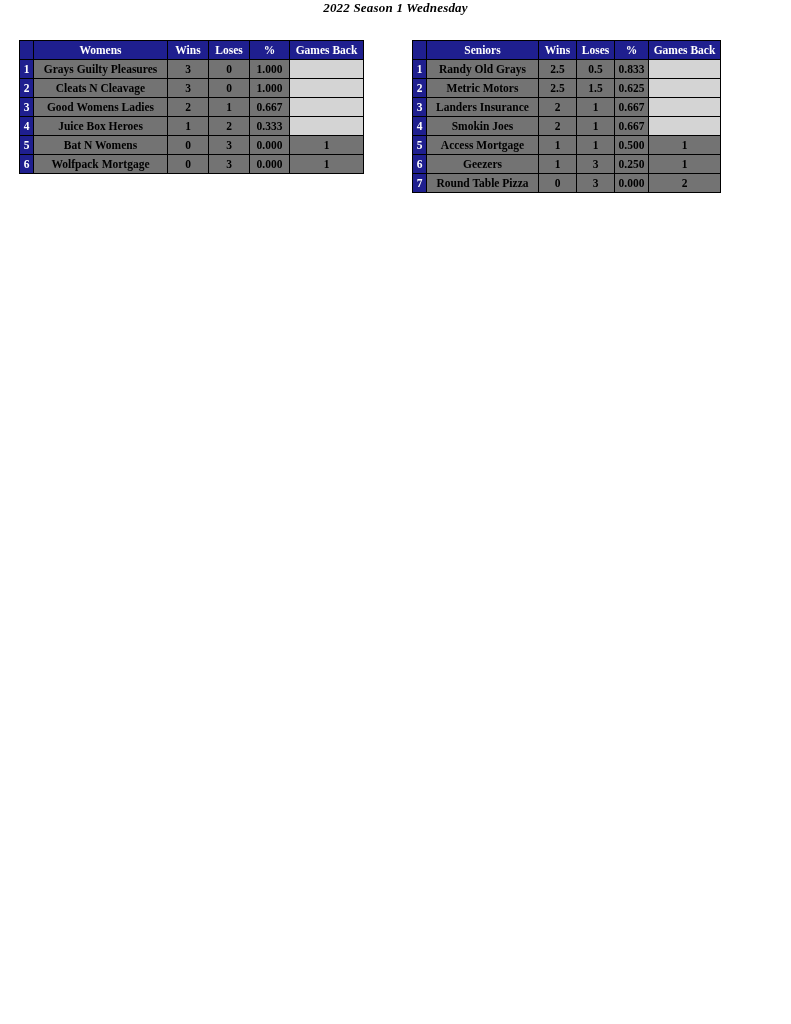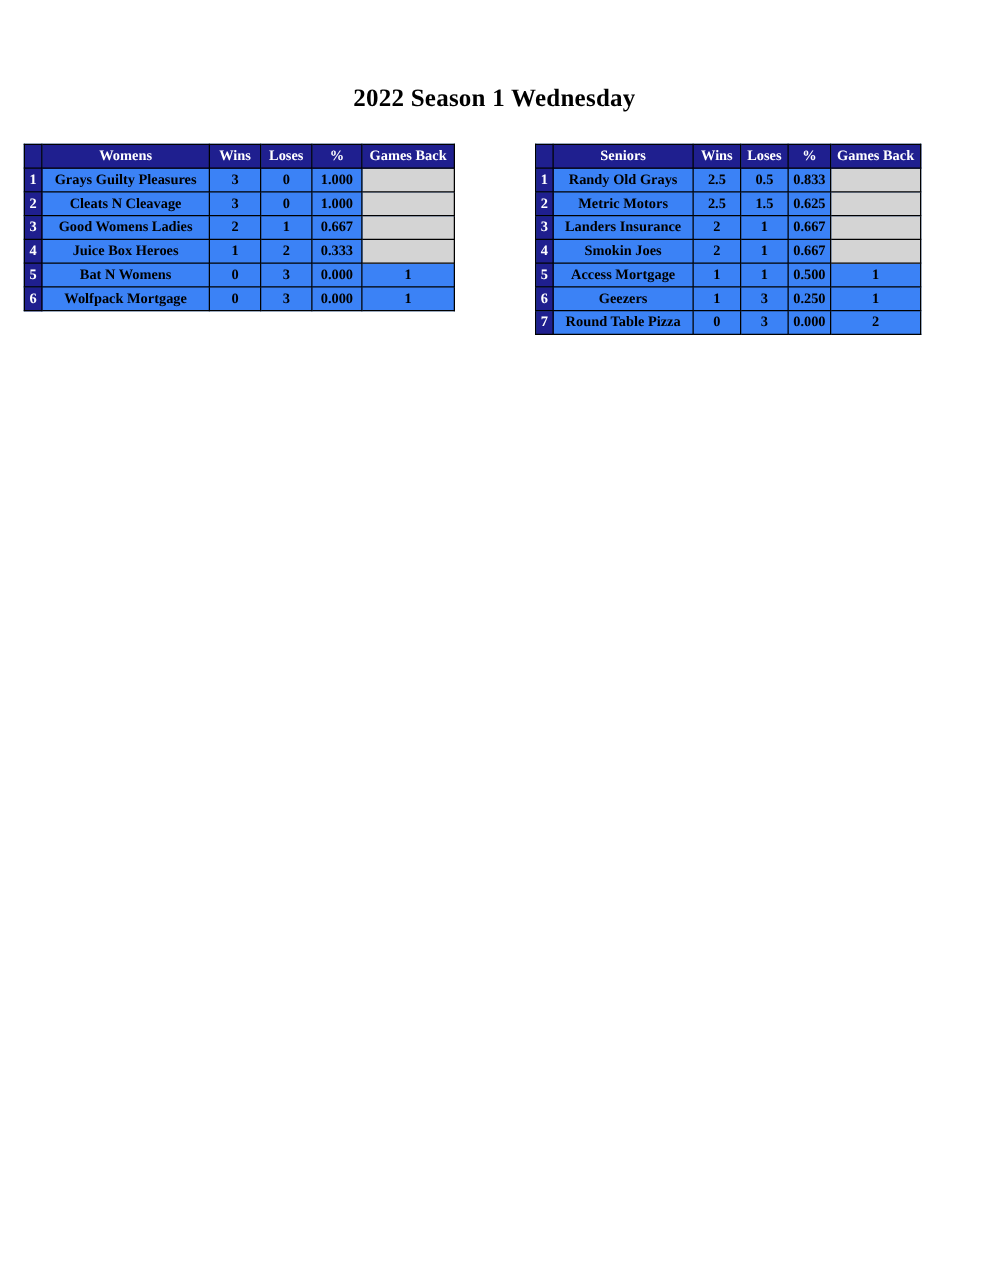--- a/index.html
+++ b/index.html
@@ -12,40 +12,40 @@
     height: 1024px;
     font-family: "Liberation Serif", serif;
     color: #000000;
     position: relative;
     overflow: hidden;
   }
   .page-title {
     text-align: center;
     font-family: "Liberation Serif", serif;
     font-weight: bold;
-    font-size: 20px;
+    font-size: 13px;
     letter-spacing: 0.2px;
     margin: 0;
-    padding-top: 68px;
+    font-style: italic;
   }
   .tables-row {
     position: relative;
     margin-top: 24px;
     height: 200px;
   }
   .standings-table {
     position: absolute;
     border-collapse: collapse;
     font-family: "Liberation Serif", serif;
     font-size: 11.5px;
     font-weight: bold;
-    background: #3b82f6;
+    background: #737373;
   }
   #womens-table { left: 19px; top: 0; }
-  #seniors-table { left: 428px; top: 0; }
+  #seniors-table { left: 412px; top: 0; }
 
   .standings-table th,
   .standings-table td {
     border: 1px solid #000000;
     padding: 0 3px;
     height: 18px;
     line-height: 18px;
     box-sizing: border-box;
     white-space: nowrap;
   }

